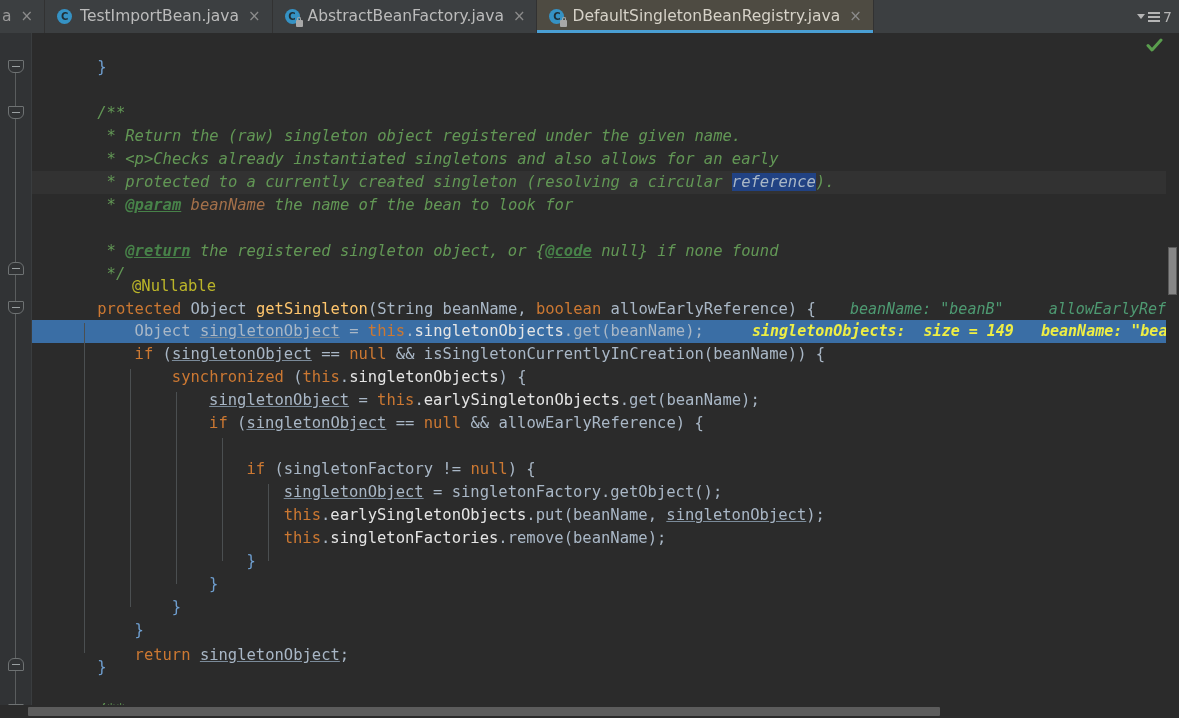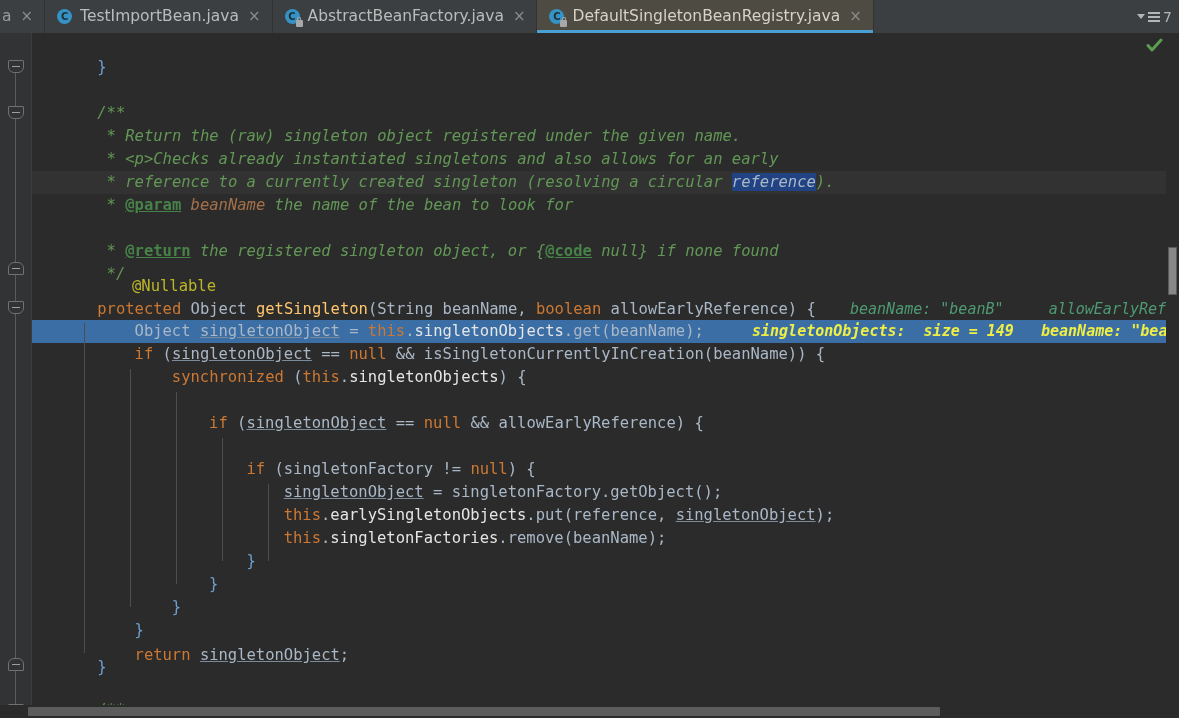--- a/index.html
+++ b/index.html
@@ -201,20 +201,21 @@
   .kw   { color: #cc7832; }
   .fld  { color: #e5e5e5; }
   .mth  { color: #ffc66d; }
   .anno { color: #bbb529; }
   .typ  { color: #a9b7c6; }
   .br   { color: #a9b7c6; }
   .brc  { color: #6f9fd0; }
   .cmt  { color: #629755; font-style: italic; }
   .cmt-tag {
     color: #478249;
+    font-style: italic;
     font-weight: bold;
     text-decoration: underline;
   }
   .cmt-param { color: #a4704a; font-style: italic; }
   .local { text-decoration: underline; text-decoration-color: #7a8a99; }
   .sel  { background: #214283; color: #a9b7c6; }
 
   
   .hint {
     color: #4e9a72;
@@ -327,33 +328,34 @@
 </div>
 
 <div class="editor">
 
   <div class="code-layer" id="code-layer">
       <div class="line" style="top: 23px;"><span class="txt" style="left: 97.28px;"><span class="brc">}</span></span></div>
       <div class="line" style="top: 46px;"><span class="txt" style="left: 60px;"></span></div>
       <div class="line" style="top: 69px;"><span class="txt" style="left: 97.28px;"><span class="cmt">/**</span></span></div>
       <div class="line" style="top: 92px;"><span class="txt" style="left: 106.6px;"><span class="cmt">* Return the (raw) singleton object registered under the given name.</span></span></div>
       <div class="line" style="top: 115px;"><span class="txt" style="left: 106.6px;"><span class="cmt">* &lt;p&gt;Checks already instantiated singletons and also allows for an early</span></span></div>
-      <div class="line soft" style="top: 138px;"><span class="txt" style="left: 106.6px;"><span class="cmt">* reference to a currently created singleton (resolving a circular </span><span class="sel cmt">reference</span><span class="cmt">).</span></span></div>
+      <div class="line soft" style="top: 138px;"><span class="txt" style="left: 106.6px;"><span class="cmt">* protected to a currently created singleton (resolving a circular </span><span class="sel cmt">reference</span><span class="cmt">).</span></span></div>
       <div class="line" style="top: 161px;"><span class="txt" style="left: 106.6px;"><span class="cmt">* </span><span class="cmt-tag">@param</span><span class="cmt-param"> beanName</span><span class="cmt"> the name of the bean to look for</span></span></div>
       <div class="line" style="top: 207px;"><span class="txt" style="left: 106.6px;"><span class="cmt">* </span><span class="cmt-tag">@return</span><span class="cmt"> the registered singleton object, or {</span><span class="cmt-tag">@code</span><span class="cmt"> null} if none found</span></span></div>
       <div class="line" style="top: 230px;"><span class="txt" style="left: 106.6px;"><span class="cmt">*/</span></span></div>
       <div class="line" style="top: 242px;"><span class="txt" style="left: 112px; margin-left: 20px;"><span class="anno">@Nullable</span></span></div>
       <div class="line" style="top: 265px;"><span class="txt" style="left: 97.28px;"><span class="kw">protected </span><span class="typ">Object </span><span class="mth">getSingleton</span><span class="br">(</span><span class="typ">String beanName, </span><span class="kw">boolean </span><span class="typ">allowEarlyReference</span><span class="br">) {</span></span><span class="hint" style="position: absolute; left: 850px;">beanName: "beanB"     allowEarlyReference: true</span></div>
       <div class="line cur" style="top: 287px;"><span class="txt" style="left: 134.56px;"><span class="typ">Object </span><span class="local">singletonObject</span><span class="typ"> = </span><span class="kw">this</span><span class="typ">.</span><span class="fld">singletonObjects</span><span class="typ">.get(beanName);</span></span><span class="hint-active" style="position: absolute; left: 752px;">singletonObjects:  size = 149   beanName: "bea</span></div>
       <div class="line" style="top: 310px;"><span class="txt" style="left: 134.56px;"><span class="kw">if </span><span class="br">(</span><span class="local">singletonObject</span><span class="typ"> == </span><span class="kw">null</span><span class="typ"> &amp;&amp; isSingletonCurrentlyInCreation(beanName)</span><span class="br">) {</span></span></div>
       <div class="line" style="top: 333px;"><span class="txt" style="left: 171.84px;"><span class="kw">synchronized </span><span class="br">(</span><span class="kw">this</span><span class="typ">.</span><span class="fld">singletonObjects</span><span class="br">) {</span></span></div>
+      <div class="line" style="top: 356px;"><span class="txt" style="left: 209.12px;"><span class="local">singletonObject</span><span class="typ"> = </span><span class="kw">this</span><span class="typ">.</span><span class="fld">earlySingletonObjects</span><span class="typ">.get(beanName);</span></span></div>
       <div class="line" style="top: 379px;"><span class="txt" style="left: 209.12px;"><span class="kw">if </span><span class="br">(</span><span class="local">singletonObject</span><span class="typ"> == </span><span class="kw">null</span><span class="typ"> &amp;&amp; allowEarlyReference</span><span class="br">) {</span></span></div>
       <div class="line" style="top: 425px;"><span class="txt" style="left: 246.4px;"><span class="kw">if </span><span class="br">(</span><span class="typ">singletonFactory != </span><span class="kw">null</span><span class="br">) {</span></span></div>
       <div class="line" style="top: 448px;"><span class="txt" style="left: 283.68px;"><span class="local">singletonObject</span><span class="typ"> = singletonFactory.getObject();</span></span></div>
-      <div class="line" style="top: 471px;"><span class="txt" style="left: 283.68px;"><span class="kw">this</span><span class="typ">.</span><span class="fld">earlySingletonObjects</span><span class="typ">.put(reference, </span><span class="local">singletonObject</span><span class="typ">);</span></span></div>
+      <div class="line" style="top: 471px;"><span class="txt" style="left: 283.68px;"><span class="kw">this</span><span class="typ">.</span><span class="fld">earlySingletonObjects</span><span class="typ">.put(beanName, </span><span class="local">singletonObject</span><span class="typ">);</span></span></div>
       <div class="line" style="top: 494px;"><span class="txt" style="left: 283.68px;"><span class="kw">this</span><span class="typ">.</span><span class="fld">singletonFactories</span><span class="typ">.remove(beanName);</span></span></div>
       <div class="line" style="top: 517px;"><span class="txt" style="left: 246.4px;"><span class="brc">}</span></span></div>
       <div class="line" style="top: 540px;"><span class="txt" style="left: 209.12px;"><span class="brc">}</span></span></div>
       <div class="line" style="top: 563px;"><span class="txt" style="left: 171.84px;"><span class="brc">}</span></span></div>
       <div class="line" style="top: 586px;"><span class="txt" style="left: 134.56px;"><span class="brc">}</span></span></div>
       <div class="line" style="top: 600px;"><span class="txt" style="left: 134.56px; margin-top: 11px;"><span class="kw">return </span><span class="local">singletonObject</span><span class="typ">;</span></span></div>
       <div class="line" style="top: 623px;"><span class="txt" style="left: 97.28px;"><span class="brc">}</span></span></div>
       <div class="line" style="top: 646px;"><span class="txt" style="left: 60px;"></span></div>
       <div class="line" style="top: 666px;"><span class="txt" style="left: 97.28px;"><span class="cmt">/**</span></span></div>
     </div>

